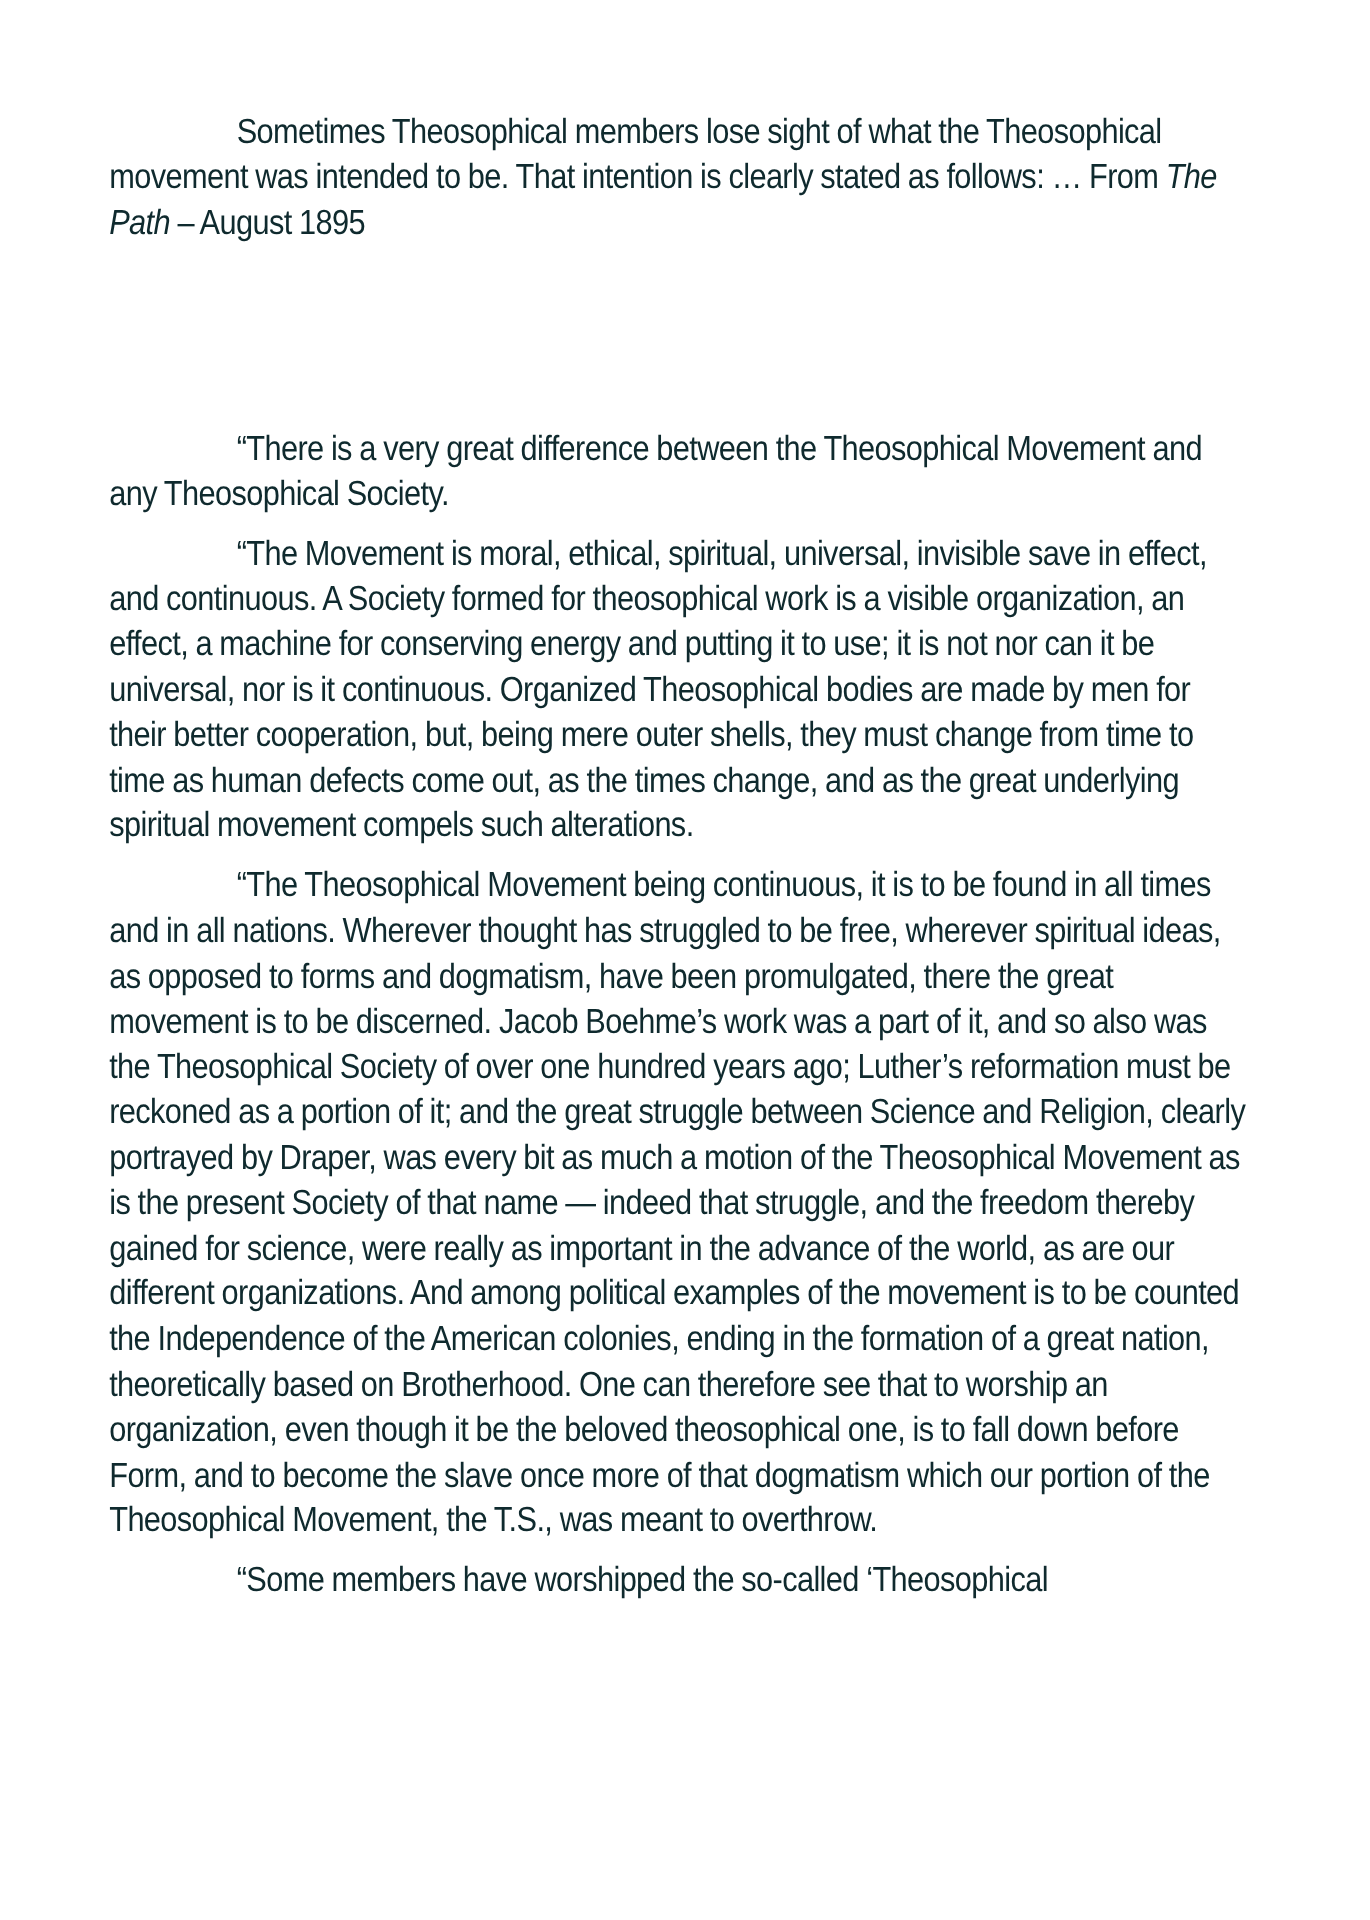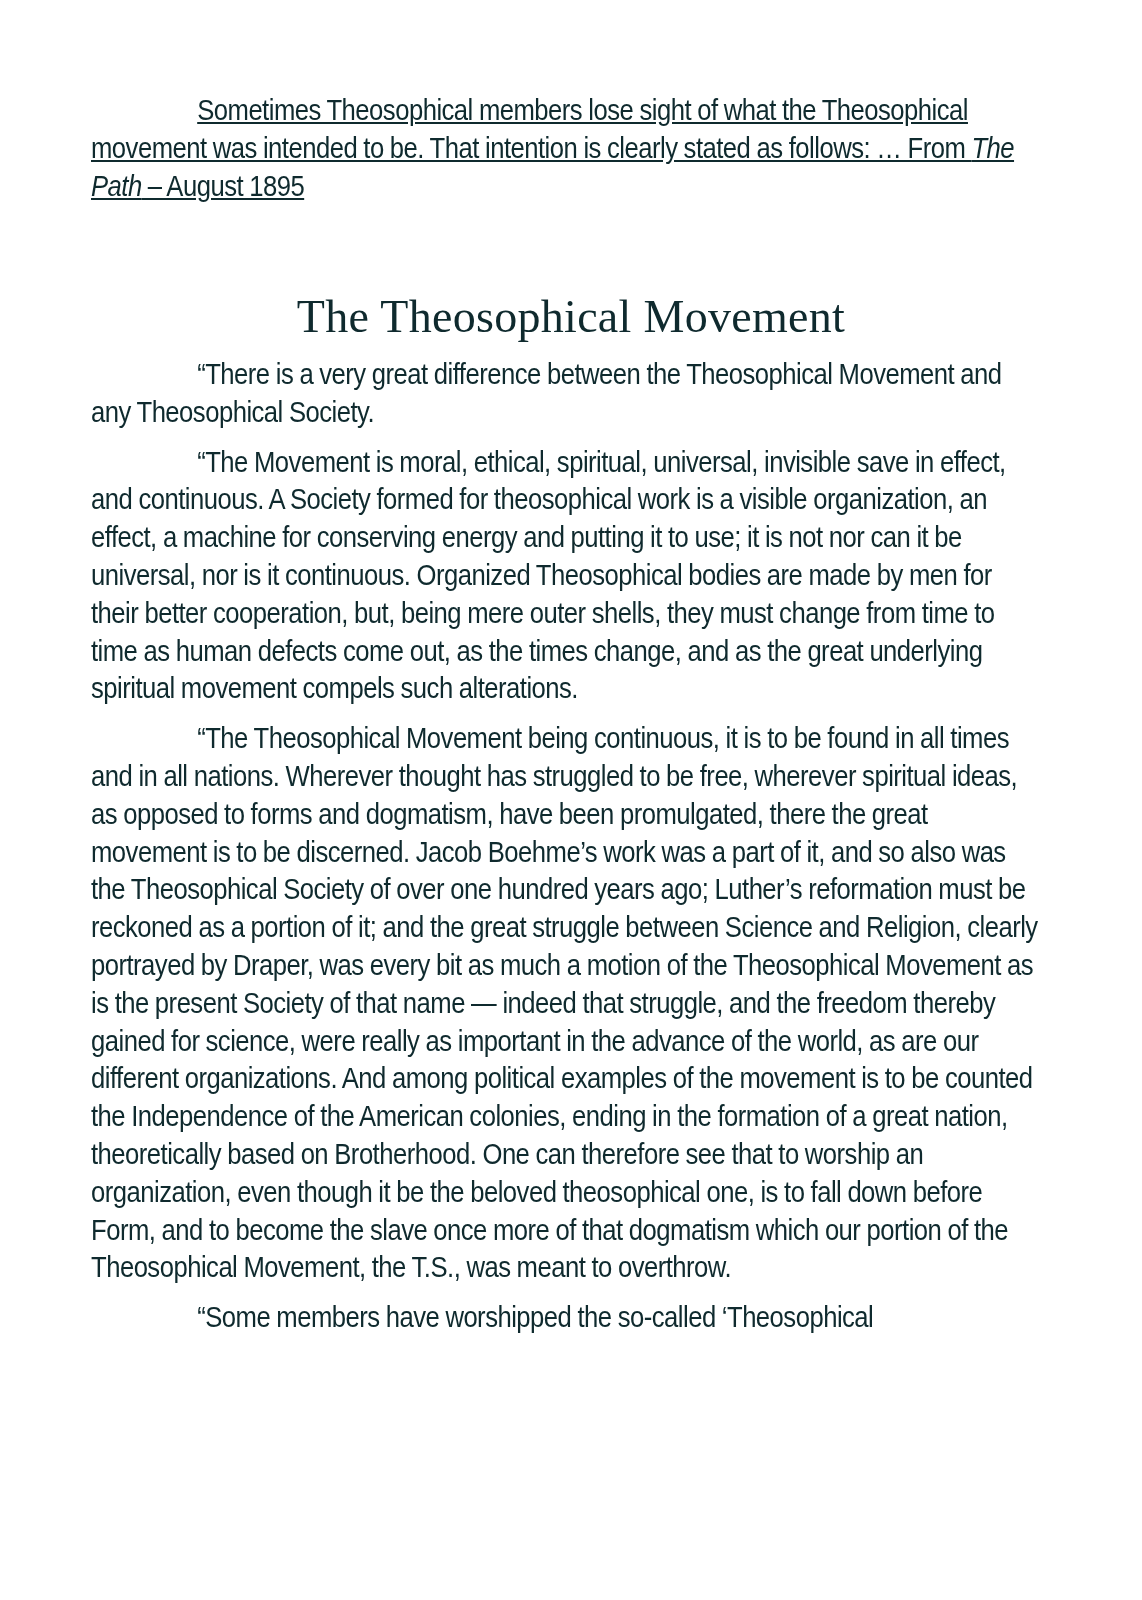--- a/index.html
+++ b/index.html
@@ -12,21 +12,20 @@
       height: 1600px;
       position: relative;
       overflow: hidden;
       color: #0f2a2e;
     }
     .page {
       position: absolute;
       left: 91px;
       top: 92px;
       width: 1040px;
-      text-decoration: underline;
     }
     .body-text {
       font-family: "Liberation Sans", sans-serif;
       font-size: 29px;
       line-height: 37.8px;
       letter-spacing: -0.6px;
       word-spacing: -0.5px;
       transform: scaleX(0.885);
       transform-origin: left top;
       width: 1070px;
@@ -62,21 +61,20 @@
     }
     em { font-style: italic; }
   </style>
 </head>
 <body>
 
 <div class="page">
 
   <p class="body-text para intro"><span>Sometimes Theosophical members lose sight of what the Theosophical movement was intended to be. That intention is clearly stated as follows: … From </span><em>The Path</em><span> – August 1895</span></p>
 
-  <h1 class="title">The Theosophical Movement</h1>
 
   <div class="article">
     <p class="body-text para">“There is a very great difference between the Theosophical Movement and any Theosophical Society.</p>
     <p class="body-text para gap">“The Movement is moral, ethical, spiritual, universal, invisible save in effect, and continuous. A Society formed for theosophical work is a visible organization, an effect, a machine for conserving energy and putting it to use; it is not nor can it be universal, nor is it continuous. Organized Theosophical bodies are made by men for their better cooperation, but, being mere outer shells, they must change from time to time as human defects come out, as the times change, and as the great underlying spiritual movement compels such alterations.</p>
     <p class="body-text para gap">“The Theosophical Movement being continuous, it is to be found in all times and in all nations. Wherever thought has struggled to be free, wherever spiritual ideas, as opposed to forms and dogmatism, have been promulgated, there the great movement is to be discerned. Jacob Boehme’s work was a part of it, and so also was the Theosophical Society of over one hundred years ago; Luther’s reformation must be reckoned as a portion of it; and the great struggle between Science and Religion, clearly portrayed by Draper, was every bit as much a motion of the Theosophical Movement as is the present Society of that name — indeed that struggle, and the freedom thereby gained for science, were really as important in the advance of the world, as are our different organizations. And among political examples of the movement is to be counted the Independence of the American colonies, ending in the formation of a great nation, theoretically based on Brotherhood. One can therefore see that to worship an organization, even though it be the beloved theosophical one, is to fall down before Form, and to become the slave once more of that dogmatism which our portion of the Theosophical Movement, the T.S., was meant to overthrow.</p>
     <p class="body-text para gap">“Some members have worshipped the so-called ‘Theosophical</p>
   </div>
 
 </div>
 

